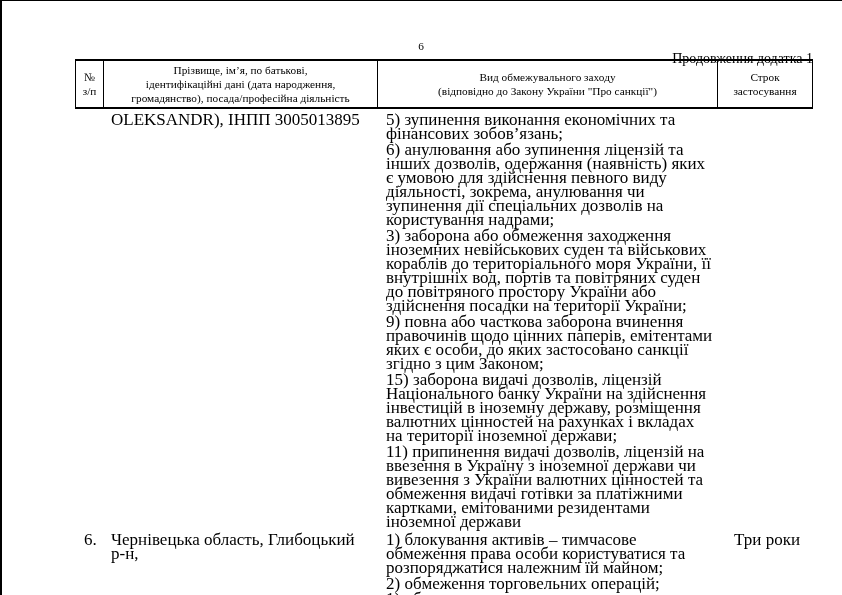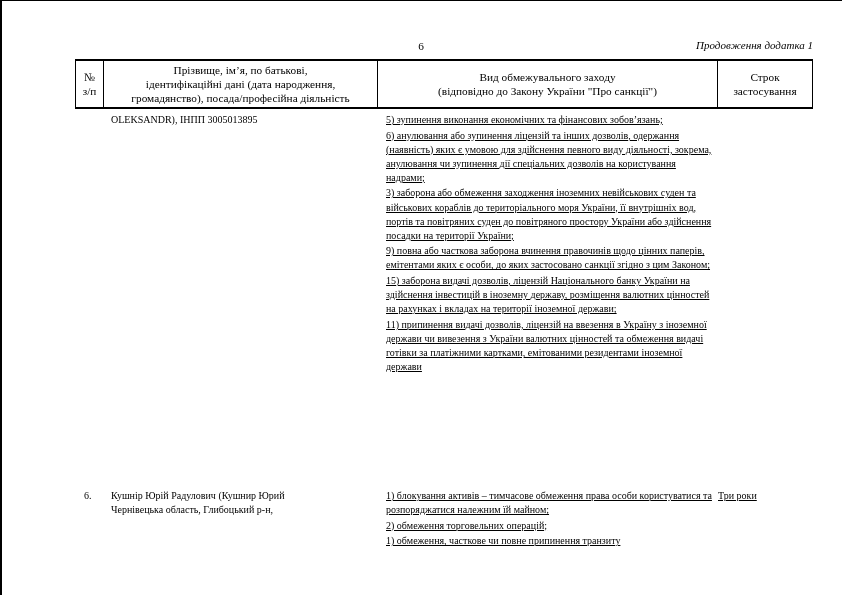--- a/index.html
+++ b/index.html
@@ -12,22 +12,22 @@
     font-family:"Liberation Serif","DejaVu Serif",serif;
   }
   .edge-top  { position:absolute; top:0; left:0; right:0; height:1px; background:#000; }
   .edge-left { position:absolute; top:0; left:0; bottom:0; width:2px; background:#000; }
 
   .pageno {
     position:absolute; top:39px; left:0; width:842px;
     text-align:center; font-size:11.3px; line-height:14px;
   }
   .cont-note {
-    position:absolute; top:38px; right:29px;
-    font-size:11px; line-height:14px;font-style:italic;
+    position:absolute; top:52px; right:29px;
+    font-size:14px; line-height:14px;
   }
 
   .thead {
     position:absolute; left:75px; top:59px; width:738px; height:50px;
     box-sizing:border-box;
     border-top:2px solid #000; border-bottom:2px solid #000;
     border-left:1px solid #000; border-right:1px solid #000;
     display:flex;
   }
   .th {
@@ -42,26 +42,26 @@
   .th.c1 { width:28px; }
   .th.c2 { width:274px; }
   .th.c3 { width:340px; }
   .th.c4 { width:94px; }
 
   .tbody { position:absolute; left:76px; top:113px; width:736px; }
   .trow  { display:flex; align-items:flex-start; }
   .trow.first  { min-height:374px; }
   .trow.second { margin-top:2px; }
 
-  .cell { box-sizing:border-box; font-size:10px; line-height:14.1px; }
+  .cell { box-sizing:border-box; font-size:17px; line-height:14.1px; }
   .cell-num      { width:28px;  padding-left:8px; }
   .cell-name     { width:274px; padding-left:7px; padding-right:12px; }
   .cell-measures { width:340px; padding-left:8px; padding-right:5px; }
-  .cell-term     { width:94px;  padding-right:12px; text-align:left;text-decoration:underline; }
-  .cell-measures .measure { margin:0 0 1.5px 0;text-decoration:underline; }
+  .cell-term     { width:94px;  padding-right:12px; text-align:right; }
+  .cell-measures .measure { margin:0 0 1.5px 0; }
 </style>
 </head>
 <body>
 
 <div class="page">
   <div class="edge-top"></div>
   <div class="edge-left"></div>
 
   <div class="pageno">6</div>
   <div class="cont-note">Продовження додатка 1</div>
@@ -100,21 +100,20 @@
           <div class="measure">9) повна або часткова заборона вчинення правочинів щодо цінних паперів, емітентами яких є особи, до яких застосовано санкції згідно з цим Законом;</div>
           <div class="measure">15) заборона видачі дозволів, ліцензій Національного банку України на здійснення інвестицій в іноземну державу, розміщення валютних цінностей на рахунках і вкладах на території іноземної держави;</div>
           <div class="measure">11) припинення видачі дозволів, ліцензій на ввезення в Україну з іноземної держави чи вивезення з України валютних цінностей та обмеження видачі готівки за платіжними картками, емітованими резидентами іноземної держави</div>
         </div>
       <div class="cell cell-term"></div>
     </div>
 
     <div class="trow second">
       <div class="cell cell-num">6.</div>
       <div class="cell cell-name">
-          <div>Кушнір Юрій Радулович (Кушнир Юрий</div>
           <div>Чернівецька область, Глибоцький р-н,</div>
         </div>
       <div class="cell cell-measures">
           <div class="measure">1) блокування активів – тимчасове обмеження права особи користуватися та розпоряджатися належним їй майном;</div>
           <div class="measure">2) обмеження торговельних операцій;</div>
           <div class="measure">1) обмеження, часткове чи повне припинення транзиту</div>
         </div>
       <div class="cell cell-term">Три роки</div>
     </div>
 

